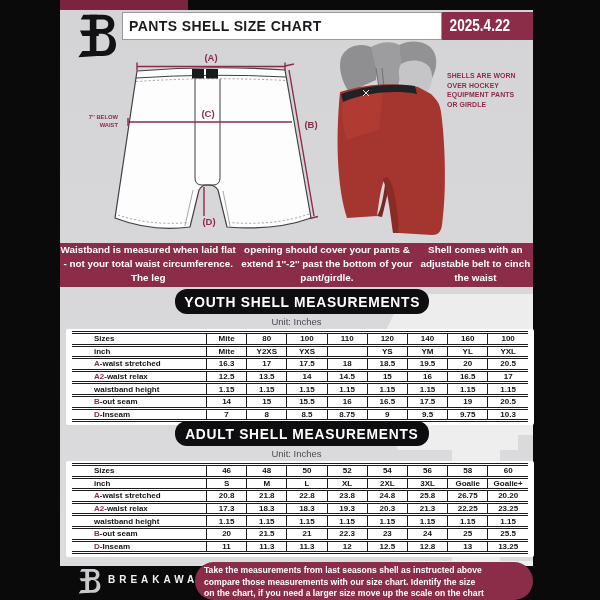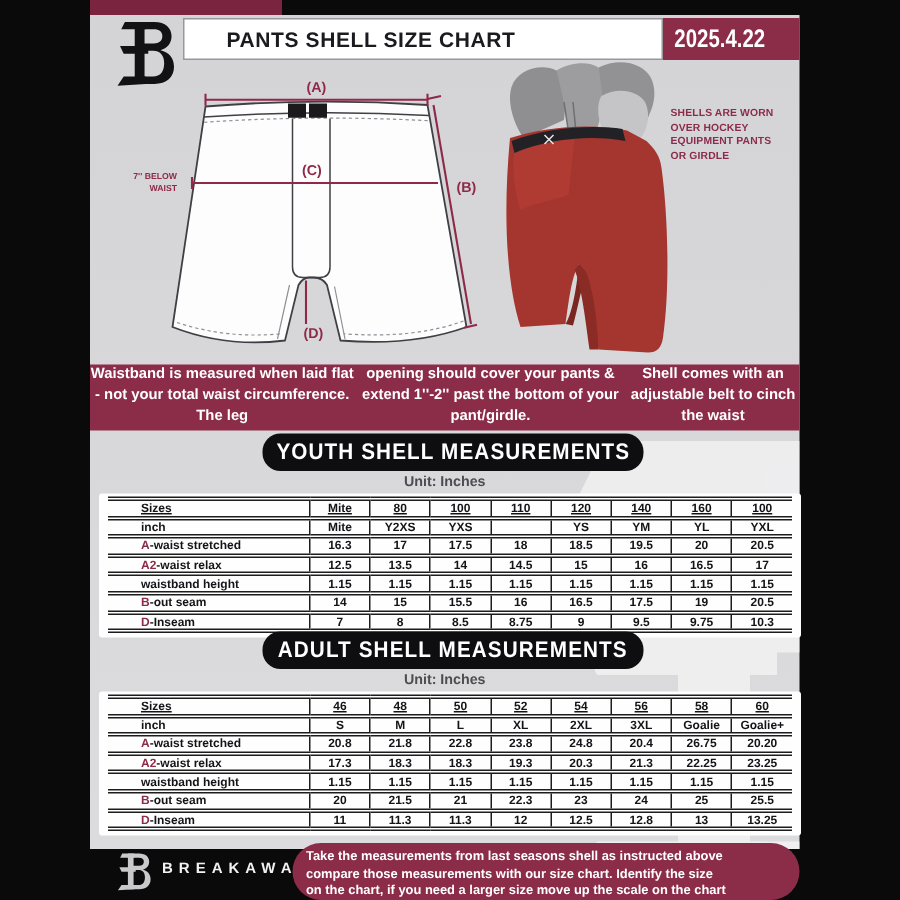--- a/index.html
+++ b/index.html
@@ -9,47 +9,47 @@
   html,body{margin:0;padding:0;background:#000;}
   .stage{position:relative;width:600px;height:600px;background:#0a0a0b;overflow:hidden;
          font-family:"Liberation Sans",sans-serif;}
   .content{position:absolute;left:60px;top:10px;width:473px;height:556px;
            background:linear-gradient(#d4d4d7,#dcdcde);overflow:hidden;}
   .watermark{position:absolute;left:292px;top:272px;width:320px;height:330px;opacity:.55;color:#fff;}
   .top-strip{position:absolute;left:60px;top:0;width:128px;height:10px;background:var(--maroon_dark);}
   .logo-header{position:absolute;left:77px;top:13px;width:42px;height:45px;color:#121215;}
   .title-box{position:absolute;left:122px;top:12px;width:320px;height:28px;background:#fff;
              border:1px solid #97979c;box-sizing:border-box;display:flex;align-items:center;
-             padding-left:28px;font-size:14px;font-weight:700;letter-spacing:.4px;color:#1b1b1f;}
+             padding-left:6px;font-size:14px;font-weight:700;letter-spacing:.4px;color:#1b1b1f;}
   .date-box{position:absolute;left:442px;top:12px;width:91px;height:28px;background:var(--maroon);
             display:flex;align-items:center;justify-content:flex-start;}
   .date-box span{color:#fff;font-size:17px;font-weight:800;transform:scaleX(.8);white-space:nowrap;}
   .diagram{position:absolute;left:85px;top:50px;width:240px;height:185px;}
   .shell-photo{position:absolute;left:335px;top:40px;width:120px;height:200px;}
   .shell-note{position:absolute;left:447px;top:71px;width:86px;color:var(--maroon);
               font-size:6.9px;font-weight:700;line-height:9.6px;letter-spacing:.1px;}
   .banner{position:absolute;left:60px;top:243px;width:473px;height:44px;background:var(--maroon);
           color:#fff;display:flex;flex-direction:row;justify-content:center;text-align:center;
           font-size:9.9px;font-weight:700;line-height:14.2px;}
   .sec-header{position:absolute;left:175px;width:254px;height:25px;background:var(--black);
               border-radius:12px;display:flex;align-items:center;justify-content:center;}
   .sec-header span{color:#fff;font-size:15px;font-weight:800;letter-spacing:.8px;
                    transform:scaleX(.92);white-space:nowrap;}
   #youth-header{top:289px} #adult-header{top:421px}
   .unit{position:absolute;left:60px;width:473px;text-align:center;font-size:9.5px;
-        font-weight:700;color:#4c4c52;}
+        font-weight:400;color:#4c4c52;}
   #youth-unit{top:316px} #adult-unit{top:448px}
   .table-panel{position:absolute;left:66px;width:468px;background:#fefefe;
                padding:2px 6px 3px;box-sizing:border-box;border-radius:2px;}
   #youth-table-panel{top:329px} #adult-table-panel{top:461px}
   table{border-collapse:collapse;table-layout:fixed;width:456px;}
   td{border-bottom:3px double var(--table_line);border-left:1.1px solid var(--table_line);
      font-size:8px;font-weight:700;text-align:center;height:9.6px;padding:0;color:#141418;
      overflow:hidden;white-space:nowrap;}
-  tr:first-child td{border-top:3px double var(--table_line);text-decoration:underline;}
+  tr:first-child td{border-top:3px double var(--table_line);}
   td.lbl{text-align:left;padding-left:22px;border-left:none;width:112px;}
   .pfx{color:var(--maroon);}
   .logo-footer{position:absolute;left:78px;top:568px;width:24px;height:26px;color:#c9c9cc;}
   .brand{position:absolute;left:108px;top:574px;color:#f2f2f2;font-size:10px;font-weight:700;
          letter-spacing:4px;}
   .footer-note{position:absolute;left:195px;top:562px;width:338px;height:38px;background:var(--maroon);
                color:#fff;font-size:8.6px;font-weight:700;line-height:11.6px;
                padding:3px 0 0 9px;box-sizing:border-box;border-radius:19px;}
 </style>
 </head>
@@ -274,21 +274,21 @@
             <td>Goalie</td>
             <td>Goalie+</td>
           </tr>
           <tr>
             <td class="lbl"><span class="pfx">A</span><span>-waist stretched</span></td>
             <td>20.8</td>
             <td>21.8</td>
             <td>22.8</td>
             <td>23.8</td>
             <td>24.8</td>
-            <td>20.4</td>
+            <td>25.8</td>
             <td>26.75</td>
             <td>20.20</td>
           </tr>
           <tr>
             <td class="lbl"><span class="pfx">A2</span><span>-waist relax</span></td>
             <td>17.3</td>
             <td>18.3</td>
             <td>18.3</td>
             <td>19.3</td>
             <td>20.3</td>

